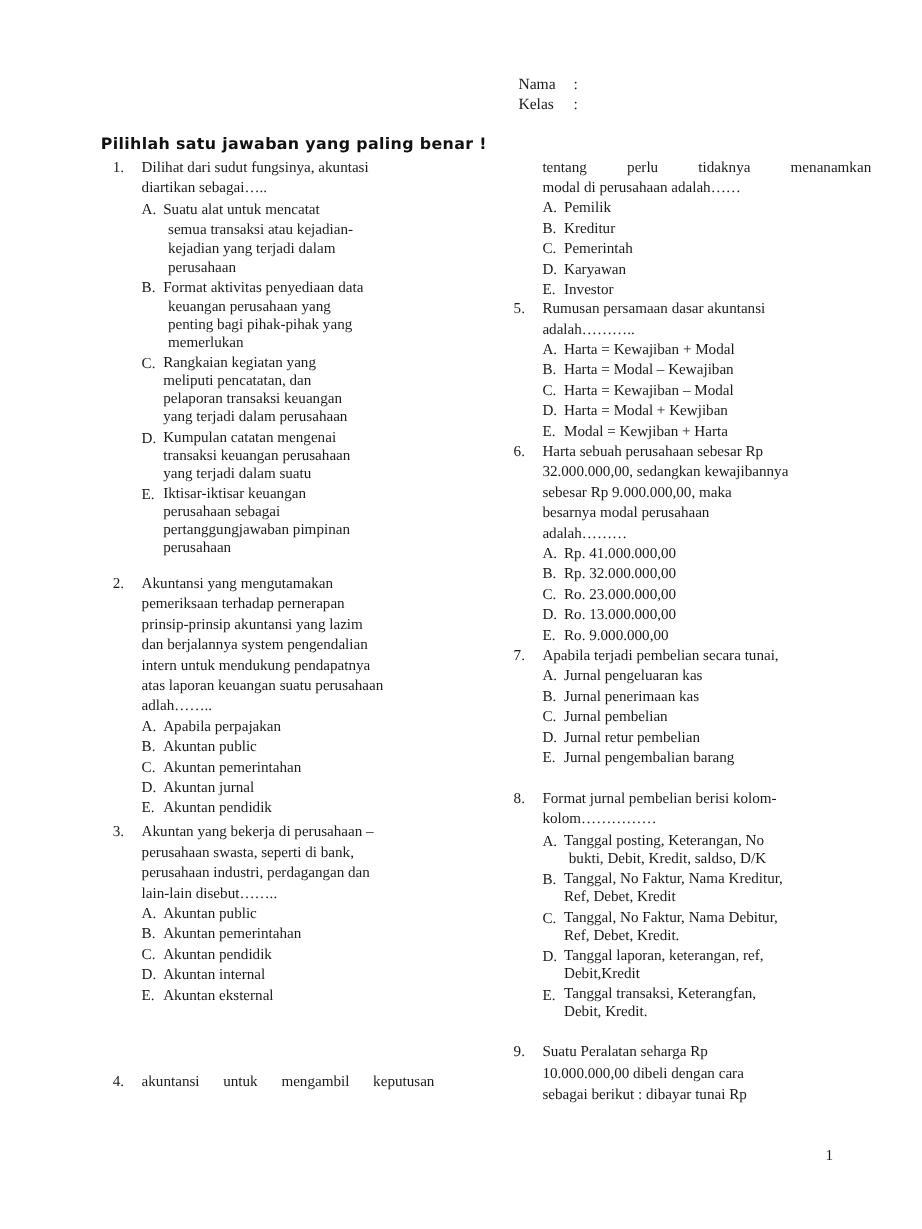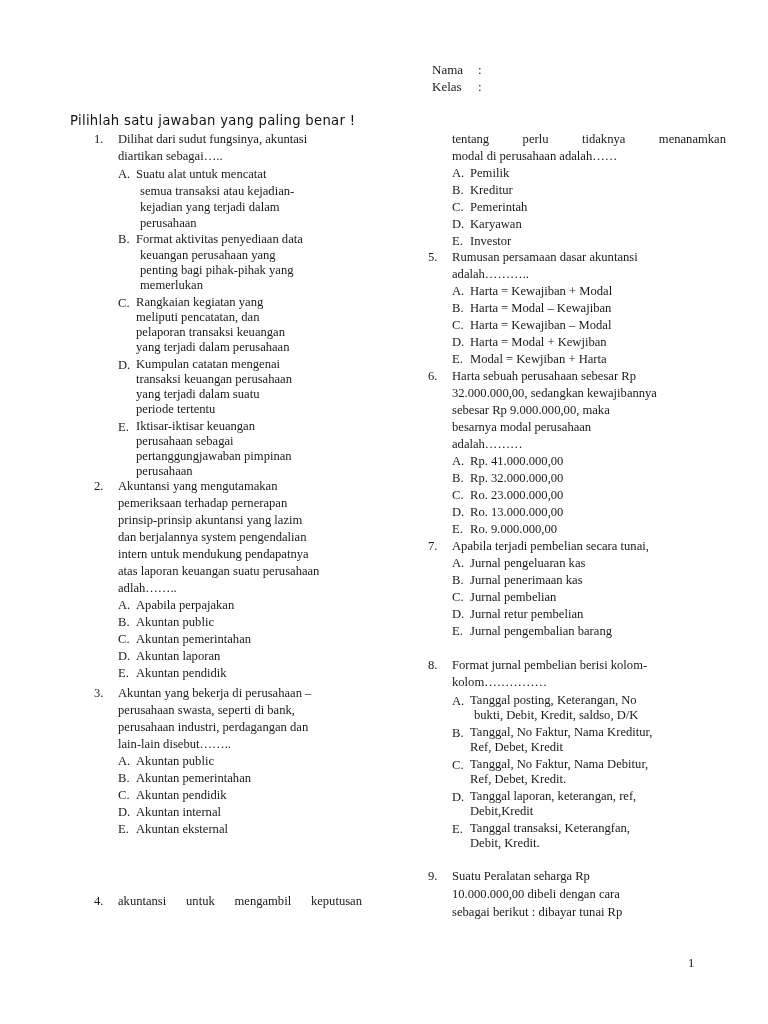--- a/index.html
+++ b/index.html
@@ -21,21 +21,21 @@
 </head>
 <body>
 
 <div class="abs idfield" style="left:432px; top:61px;">
   <span class="lbl">Nama</span><span>:</span>
 </div>
 <div class="abs idfield" style="left:432px; top:78px;">
   <span class="lbl">Kelas</span><span>:</span>
 </div>
 
-<div class="abs heading" style="left:70px; top:113px;">Pilihlah satu jawaban yang paling benar !</div>
+<div class="abs heading" style="left:84px; top:113px;font-weight:bold;">Pilihlah satu jawaban yang paling benar !</div>
 
 <div class="q" style="left:118px; top:131px; width:245px;">
   <div class="qline"><span class="qnum">1.</span><span>Dilihat dari sudut fungsinya, akuntasi</span></div>
   <div class="qline"><span>diartikan sebagai…..</span></div>
   <div style="margin-top:1px;">
     <div class="opt">
       <span class="ol">A.</span>
       <span class="cont">Suatu alat untuk mencatat</span>
       <span class="cont" style="padding-left:4px; line-height:16px;">semua transaksi atau kejadian-</span>
       <span class="cont" style="padding-left:4px; line-height:16px;">kejadian yang terjadi dalam</span>
@@ -53,21 +53,20 @@
       <span class="cont" style="line-height:15px;">Rangkaian kegiatan yang</span>
       <span class="cont" style="line-height:15px;font-family:Liberation Serif, serif;">meliputi pencatatan, dan</span>
       <span class="cont" style="line-height:15px;">pelaporan transaksi keuangan</span>
       <span class="cont" style="line-height:15px;">yang terjadi dalam perusahaan</span>
     </div>
     <div class="opt" style="margin-top:2px;">
       <span class="ol">D.</span>
       <span class="cont" style="line-height:15px;">Kumpulan catatan mengenai</span>
       <span class="cont" style="line-height:15px;">transaksi keuangan perusahaan</span>
       <span class="cont" style="line-height:15px;">yang terjadi dalam suatu</span>
-      <span class="cont" style="line-height:15px;">periode tertentu</span>
     </div>
     <div class="opt" style="margin-top:2px;">
       <span class="ol">E.</span>
       <span class="cont" style="line-height:15px;">Iktisar-iktisar keuangan</span>
       <span class="cont" style="line-height:15px;">perusahaan sebagai</span>
       <span class="cont" style="line-height:15px;">pertanggungjawaban pimpinan</span>
       <span class="cont" style="line-height:15px;">perusahaan</span>
     </div>
   </div>
 </div>
@@ -87,21 +86,21 @@
   <div class="opt">
       <span class="ol">B.</span>
       <span class="cont">Akuntan public</span>
     </div>
   <div class="opt">
       <span class="ol">C.</span>
       <span class="cont">Akuntan pemerintahan</span>
     </div>
   <div class="opt">
       <span class="ol">D.</span>
-      <span class="cont">Akuntan laporan</span>
+      <span class="cont">Akuntan jurnal</span>
     </div>
   <div class="opt">
       <span class="ol">E.</span>
       <span class="cont">Akuntan pendidik</span>
     </div>
 </div>
 
 <div class="q" style="left:118px; top:685px; width:250px;">
   <div class="qline"><span class="qnum">3.</span><span>Akuntan yang bekerja di perusahaan –</span></div>
   <div class="qline"><span>perusahaan swasta, seperti di bank,</span></div>

